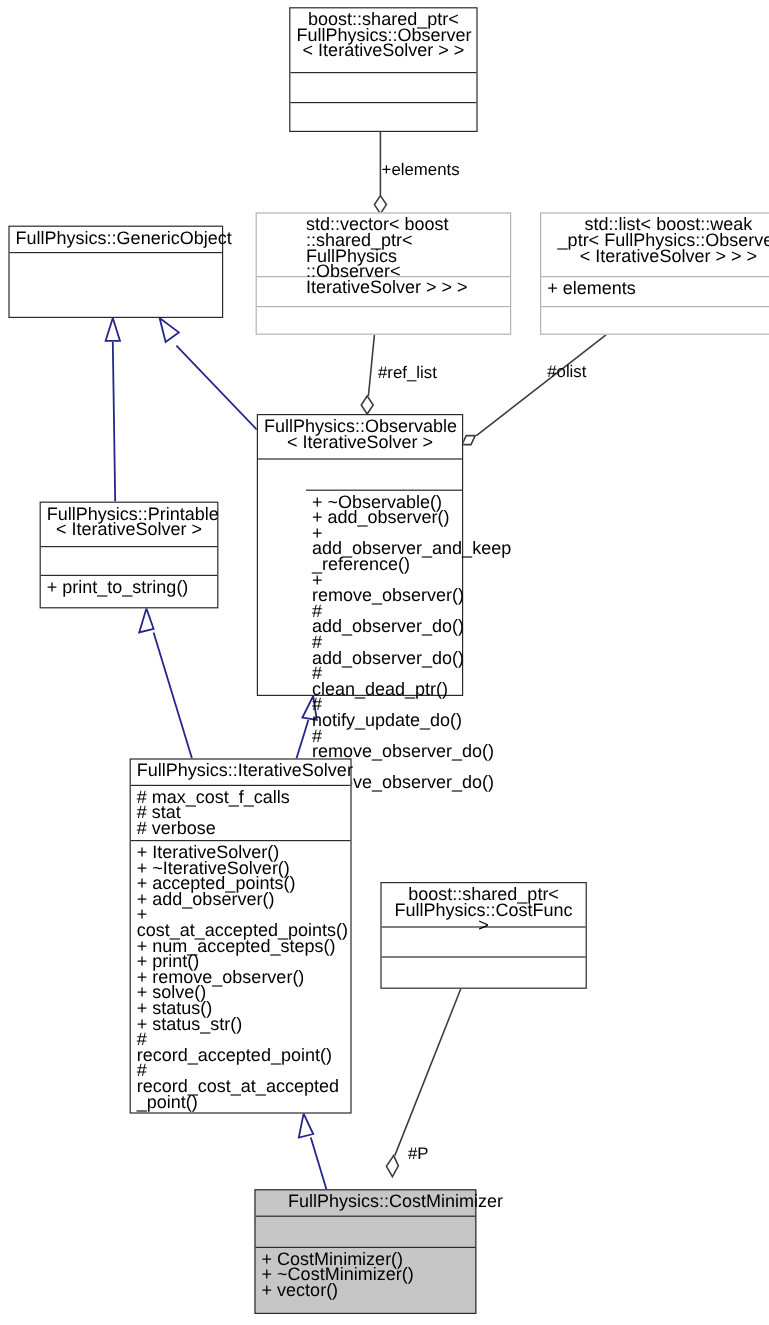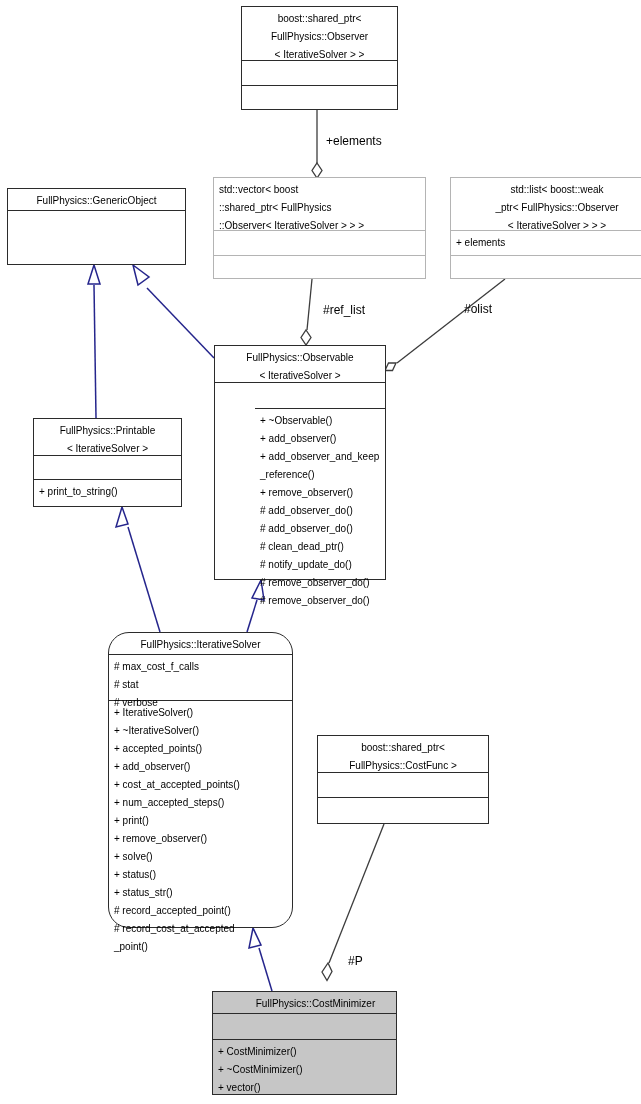--- a/index.html
+++ b/index.html
@@ -23,22 +23,22 @@
     top: 0;
     width: 641px;
     height: 1104px;
     pointer-events: none;
   }
   .node {
     position: absolute;
     box-sizing: border-box;
     background: #ffffff;
     border: 1px solid #2b2b2b;
-    font-size: 10px;
-    line-height: 18px;
+    font-size: 15px;
+    line-height: 13px;
     color: #000000;
     z-index: 2;
   }
   .node.soft {
     border-color: #b4b4b4;
   }
   .node.highlight {
     background: #c6c6c6;
   }
   .node.highlight .cmp {
@@ -62,26 +62,25 @@
     text-align: left;
   }
   .rows {
     white-space: pre-line;
   }
   .rows.empty {
     min-height: 13px;
   }
   .edge-label {
     position: absolute;
-    font-size: 12px;
+    font-size: 14px;
     line-height: 12px;
     color: #000000;
     white-space: nowrap;
     z-index: 3;
-    padding-left: 8px;
   }
 </style>
 </head>
 <body>
 
 <div id="diagram">
 
   <svg id="edge-layer" viewBox="0 0 641 1104" width="641" height="1104" xmlns="http://www.w3.org/2000/svg">
 
     <g>
@@ -137,21 +136,21 @@
     <div class="cmp sep rows empty" style="height:25px;"></div>
     <div class="cmp sep rows empty" style="height:24px;"></div>
   </div>
 
   <div class="node" style="left:7px; top:188px; width:179px; height:77px;">
     <div class="cmp title" style="height:21px;">FullPhysics::GenericObject</div>
     <div class="cmp sep rows empty" style="height:26px;"></div>
   </div>
 
   <div class="node soft" style="left:213px; top:177px; width:213px; height:102px;">
-    <div class="cmp title left" style="height:52px;">std::vector&lt; boost
+    <div class="cmp title left" style="height:52px;margin-left:36px;">std::vector&lt; boost
 ::shared_ptr&lt; FullPhysics
 ::Observer&lt; IterativeSolver &gt; &gt; &gt;</div>
     <div class="cmp sep rows empty" style="height:25px;"></div>
     <div class="cmp sep rows empty" style="height:23px;"></div>
   </div>
 
   <div class="node soft" style="left:450px; top:177px; width:214px; height:102px;">
     <div class="cmp title" style="height:52px;">std::list&lt; boost::weak
 _ptr&lt; FullPhysics::Observer
 &lt; IterativeSolver &gt; &gt; &gt;</div>
@@ -176,21 +175,21 @@
 # remove_observer_do()</div>
   </div>
 
   <div class="node" style="left:33px; top:418px; width:149px; height:89px;">
     <div class="cmp title" style="height:36px;">FullPhysics::Printable
 &lt; IterativeSolver &gt;</div>
     <div class="cmp sep rows empty" style="height:24px;"></div>
     <div class="cmp sep rows" style="height:27px; text-align:left;">+ print_to_string()</div>
   </div>
 
-  <div class="node" style="left:108px; top:632px; width:185px; height:296px;border-radius:21px;">
+  <div class="node" style="left:108px; top:632px; width:185px; height:296px;">
     <div class="cmp title" style="height:21px;">FullPhysics::IterativeSolver</div>
     <div class="cmp sep rows" style="height:46px; text-align:left;"># max_cost_f_calls
 # stat
 # verbose</div>
     <div class="cmp sep rows" style="height:229px; text-align:left;">+ IterativeSolver()
 + ~IterativeSolver()
 + accepted_points()
 + add_observer()
 + cost_at_accepted_points()
 + num_accepted_steps()

